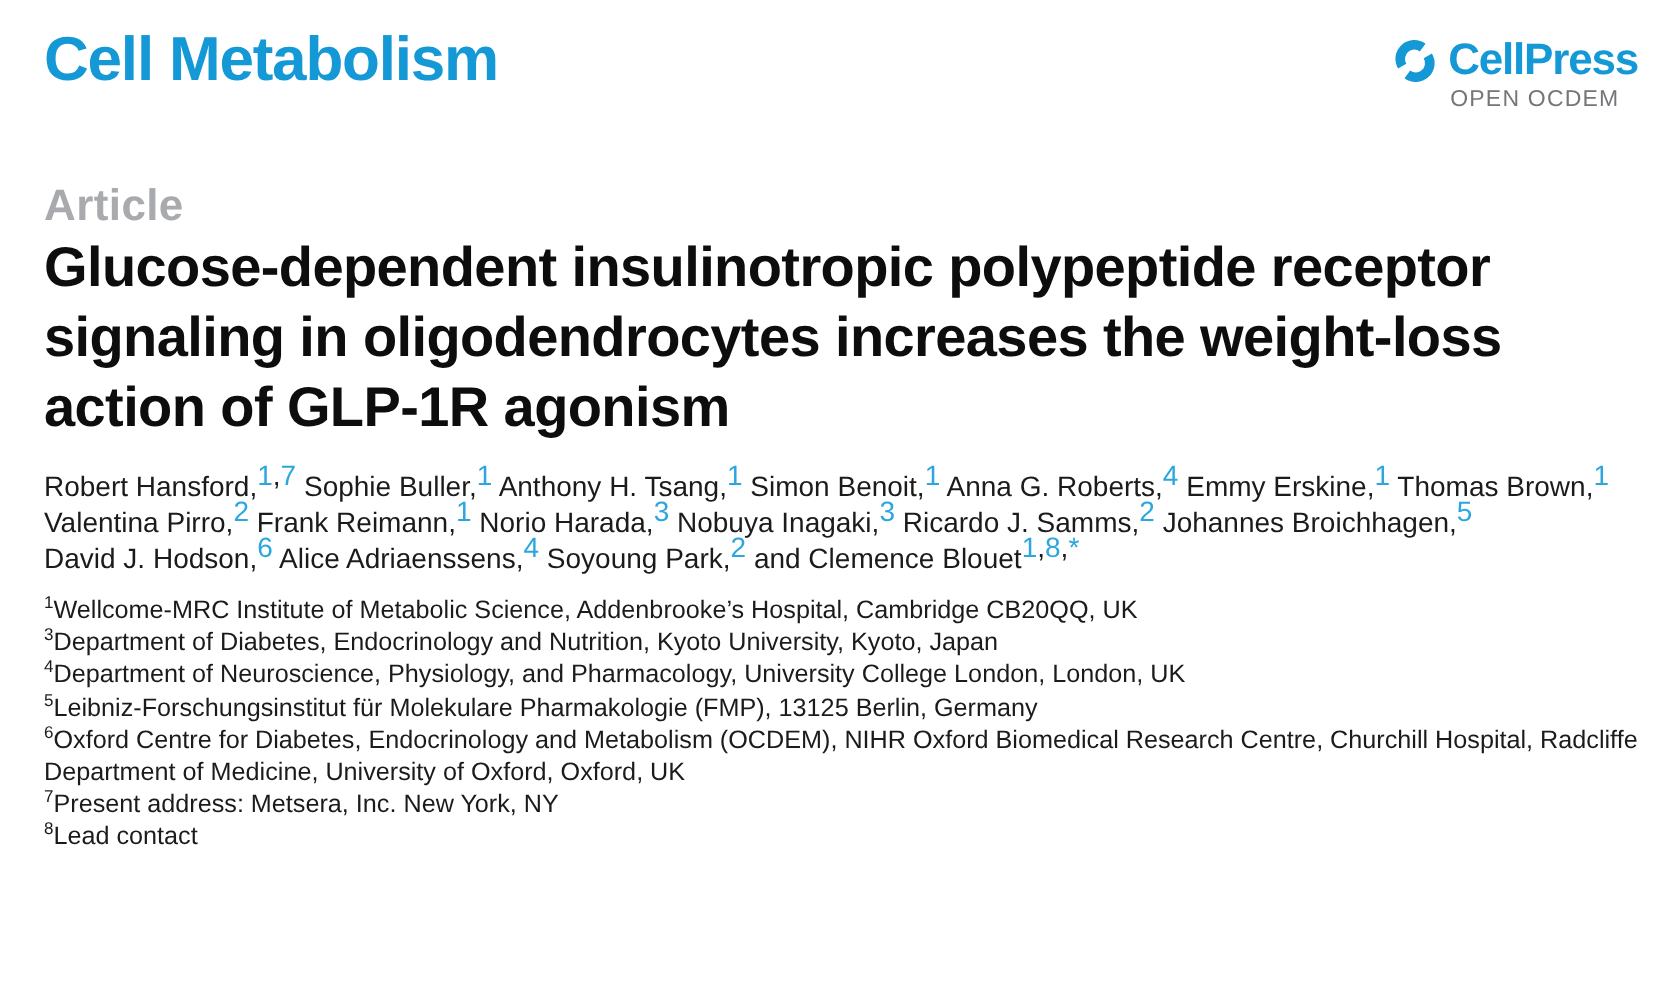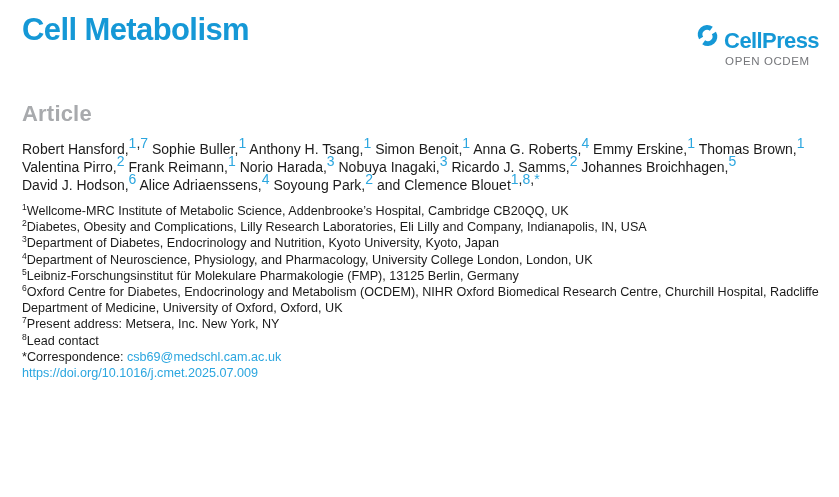--- a/index.html
+++ b/index.html
@@ -18,21 +18,21 @@
   .page{padding:12px 18px 0 22px;}
 
   
   .header{display:flex;justify-content:space-between;align-items:flex-start;}
   .journal-name{
     font-size:31px;font-weight:700;color:var(--brand-blue);
     letter-spacing:-0.6px;line-height:36px;
   }
   .brand{margin-top:6px;margin-right:2px;}
   .brand-row{display:flex;align-items:center;gap:5px;}
-  .cp-name{font-size:22px;font-weight:700;color:var(--brand-blue);letter-spacing:-0.6px;line-height:24px;margin-top:11px;}
+  .cp-name{font-size:22px;font-weight:700;color:var(--brand-blue);letter-spacing:-0.6px;line-height:24px;}
   .open-access{font-size:11.5px;color:var(--oa-gray);letter-spacing:0.6px;margin-top:2px;padding-left:29px;}
 
   
   .kicker{margin-top:34px;font-size:22px;font-weight:700;color:var(--kicker-gray);letter-spacing:0.2px;}
   .title{
     margin-top:3px;font-size:28px;font-weight:700;line-height:35px;
     letter-spacing:-0.3px;color:#0d0d0d;max-width:775px;
   }
 
   
@@ -66,37 +66,28 @@
           </svg>
         </span>
         <span class="cp-name">CellPress</span>
       </div>
       <div class="open-access">OPEN OCDEM</div>
     </div>
   </div>
 
   <div class="kicker">Article</div>
 
+  <h1 class="title" style="margin:0;">Glucose-dependent insulinotropic polypeptide receptor signaling in oligodendrocytes increases the weight-loss action of GLP-1R agonism</h1>
 
   <div class="authors"><span class="author"><span>Robert Hansford,</span><sup><span class="sup-num">1</span><span class="sup-sep">,</span><span class="sup-num">7</span></sup></span> <span class="author"><span>Sophie Buller,</span><sup><span class="sup-num">1</span></sup></span> <span class="author"><span>Anthony H. Tsang,</span><sup><span class="sup-num">1</span></sup></span> <span class="author"><span>Simon Benoit,</span><sup><span class="sup-num">1</span></sup></span> <span class="author"><span>Anna G. Roberts,</span><sup><span class="sup-num">4</span></sup></span> <span class="author"><span>Emmy Erskine,</span><sup><span class="sup-num">1</span></sup></span> <span class="author"><span>Thomas Brown,</span><sup><span class="sup-num">1</span></sup></span> <span class="author"><span>Valentina Pirro,</span><sup><span class="sup-num">2</span></sup></span> <span class="author"><span>Frank Reimann,</span><sup><span class="sup-num">1</span></sup></span> <span class="author"><span>Norio Harada,</span><sup><span class="sup-num">3</span></sup></span> <span class="author"><span>Nobuya Inagaki,</span><sup><span class="sup-num">3</span></sup></span> <span class="author"><span>Ricardo J. Samms,</span><sup><span class="sup-num">2</span></sup></span> <span class="author"><span>Johannes Broichhagen,</span><sup><span class="sup-num">5</span></sup></span> <span class="author"><span>David J. Hodson,</span><sup><span class="sup-num">6</span></sup></span> <span class="author"><span>Alice Adriaenssens,</span><sup><span class="sup-num">4</span></sup></span> <span class="author"><span>Soyoung Park,</span><sup><span class="sup-num">2</span></sup></span> <span class="author"><span>and Clemence Blouet</span><sup><span class="sup-num">1</span><span class="sup-sep">,</span><span class="sup-num">8</span><span class="sup-sep">,</span><span class="sup-num">*</span></sup></span> </div>
 
   <div class="affiliations">
       <div class="aff"><sup>1</sup><span>Wellcome-MRC Institute of Metabolic Science, Addenbrooke’s Hospital, Cambridge CB20QQ, UK</span></div>
-      <div class="aff"><sup>2</sup><span>Diabetes, Obesity and Complications, Lilly Research Laboratories, Eli Lilly and Company, Indianapolis, IN, USA</span></div>
       <div class="aff"><sup>3</sup><span>Department of Diabetes, Endocrinology and Nutrition, Kyoto University, Kyoto, Japan</span></div>
       <div class="aff"><sup>4</sup><span>Department of Neuroscience, Physiology, and Pharmacology, University College London, London, UK</span></div>
       <div class="aff"><sup>5</sup><span>Leibniz-Forschungsinstitut für Molekulare Pharmakologie (FMP), 13125 Berlin, Germany</span></div>
       <div class="aff"><sup>6</sup><span>Oxford Centre for Diabetes, Endocrinology and Metabolism (OCDEM), NIHR Oxford Biomedical Research Centre, Churchill Hospital, Radcliffe Department of Medicine, University of Oxford, Oxford, UK</span></div>
       <div class="aff"><sup>7</sup><span>Present address: Metsera, Inc. New York, NY</span></div>
       <div class="aff"><sup>8</sup><span>Lead contact</span></div>
     </div>
 
-  <div class="affiliations links-line" style="margin-top:0;">
-    <div>
-      <span>*Correspondence:</span>
-      <a href="#">csb69@medschl.cam.ac.uk</a>
-    </div>
-    <div>
-      <a href="#">https://doi.org/10.1016/j.cmet.2025.07.009</a>
-    </div>
-  </div>
 
 </div>
 
 </body></html>

